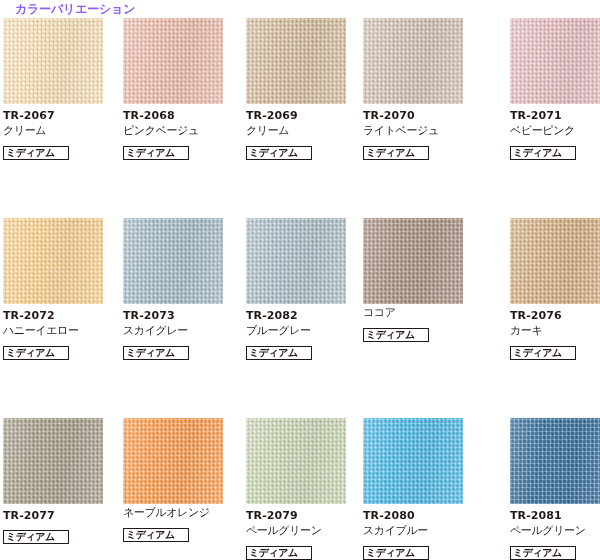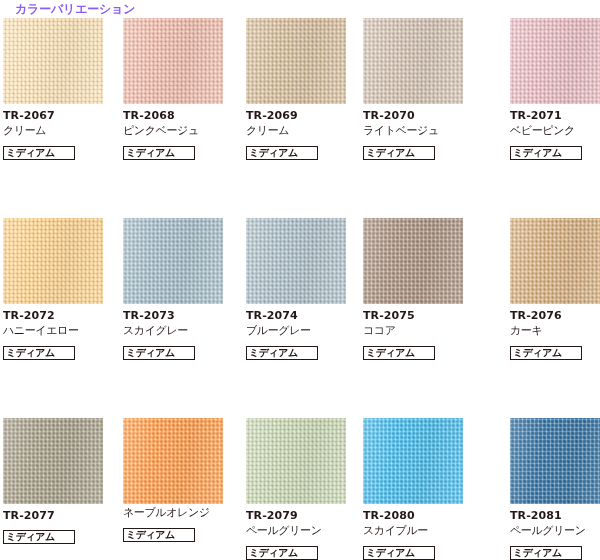--- a/index.html
+++ b/index.html
@@ -131,21 +131,21 @@
     font-family: Liberation Mono, monospace;
   }
   .swatch-badge-wrap {
     margin-top: 3px;
     height: 14px;
   }
   .swatch-badge {
     display: inline-block;
     border: 1px solid #231815;
     background: #ffffff;
-    padding: 0 19px 0 2px;
+    padding: 0 13px 0 2px;
     font-size: 10px;
     line-height: 12px;
     font-weight: 700;
     letter-spacing: -0.5px;
     color: #231815;
     white-space: nowrap;
   }
 </style>
 </head>
 <body style="background: rgb(255, 255, 255); color: rgb(35, 24, 21);">
@@ -247,34 +247,33 @@
         <span class="swatch-badge" style="border-color: rgb(35, 24, 21); background-color: rgb(255, 255, 255);">ミディアム</span>
       </div>
     </div>
 
     <div class="swatch-cell c2">
       <div class="swatch-chip" style="background-color: rgb(179, 197, 206);">
         <div class="weave"></div>
         <div class="weave2"></div>
         <div class="sheen"></div>
       </div>
-      <div class="swatch-code">TR-2074</div>
+      <div class="swatch-code">TR-2082</div>
       <div class="swatch-name">ブルーグレー</div>
       <div class="swatch-badge-wrap">
         <span class="swatch-badge" style="border-color: rgb(35, 24, 21); background-color: rgb(255, 255, 255);">ミディアム</span>
       </div>
     </div>
 
     <div class="swatch-cell c3">
       <div class="swatch-chip" style="background-color: rgb(173, 153, 139);">
         <div class="weave"></div>
         <div class="weave2"></div>
         <div class="sheen"></div>
       </div>
-      <div class="swatch-code">TR-2075</div>
       <div class="swatch-name">ココア</div>
       <div class="swatch-badge-wrap">
         <span class="swatch-badge" style="border-color: rgb(35, 24, 21); background-color: rgb(255, 255, 255);">ミディアム</span>
       </div>
     </div>
 
     <div class="swatch-cell c4">
       <div class="swatch-chip" style="background-color: rgb(221, 181, 132);">
         <div class="weave"></div>
         <div class="weave2"></div>

